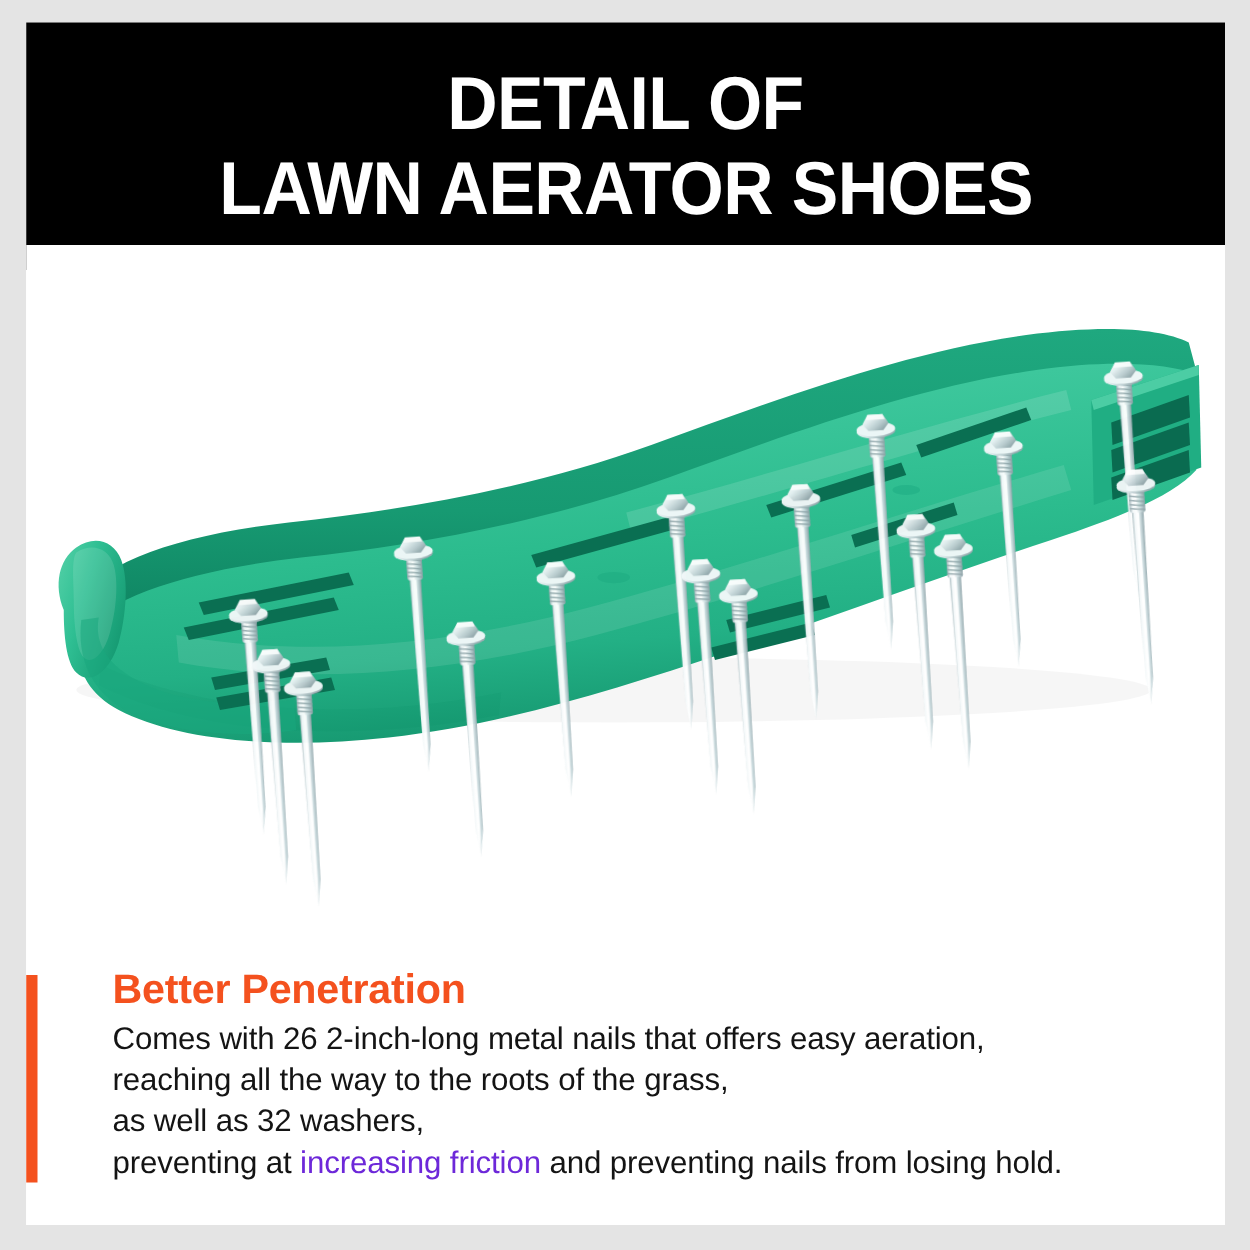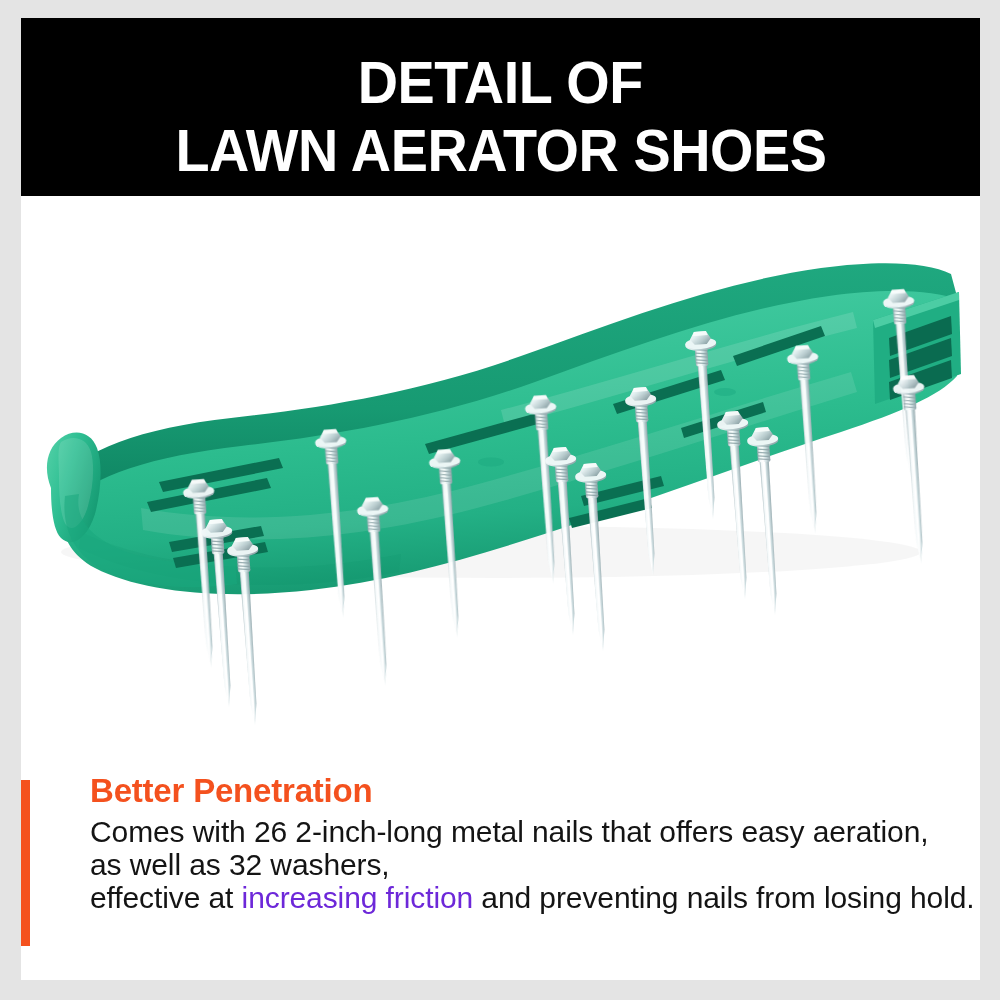--- a/index.html
+++ b/index.html
@@ -102,21 +102,21 @@
     font-weight: bold;
     font-size: 33px;
     line-height: 38px;
     letter-spacing: -0.2px;
     margin: 0 0 5px 0;
     white-space: nowrap;
   }
   .caption-line {
     color: #141414;
     font-family: "Liberation Sans Narrow", "Liberation Sans", sans-serif;
-    font-size: 30px;
+    font-size: 25px;
     line-height: 33px;
     letter-spacing: -0.1px;
     white-space: nowrap;
   }
   .hl {
     color: #6d28d9;
   }
 </style>
 </head>
 <body>
@@ -295,25 +295,28 @@
 
     <div id="caption">
       <div id="accent-bar"></div>
       <div id="caption-body">
         <div id="caption-heading">Better Penetration</div>
 
         <div class="caption-line">
           <span>Comes with 26 2-inch-long metal nails that offers easy aeration,</span>
         </div>
 
+        <div class="caption-line">
+          <span>reaching all the way to the roots of the grass,</span>
+        </div>
 
         <div class="caption-line">
           <span>as well as 32 washers,</span>
         </div>
 
         <div class="caption-line">
-          <span>effective at </span><span class="hl">increasing friction</span><span> and preventing nails from losing hold.</span>
+          <span>preventing at </span><span class="hl">increasing friction</span><span> and preventing nails from losing hold.</span>
         </div>
       </div>
     </div>
 
   </div>
 </div>
 
 </body></html>

